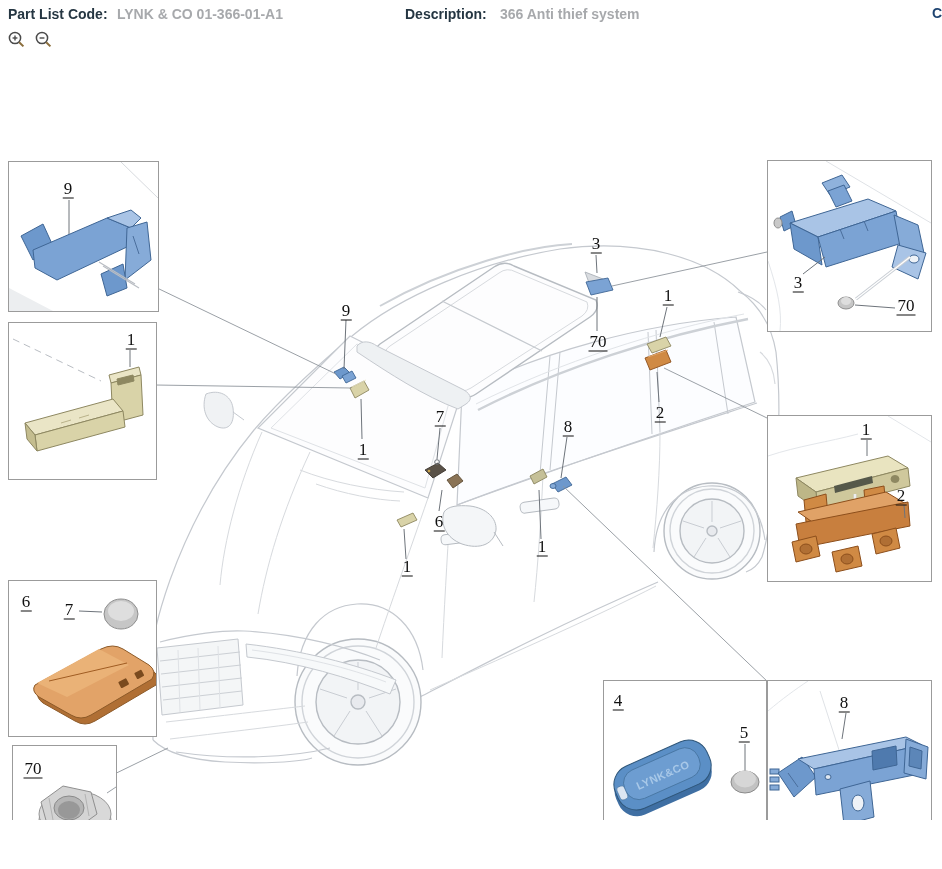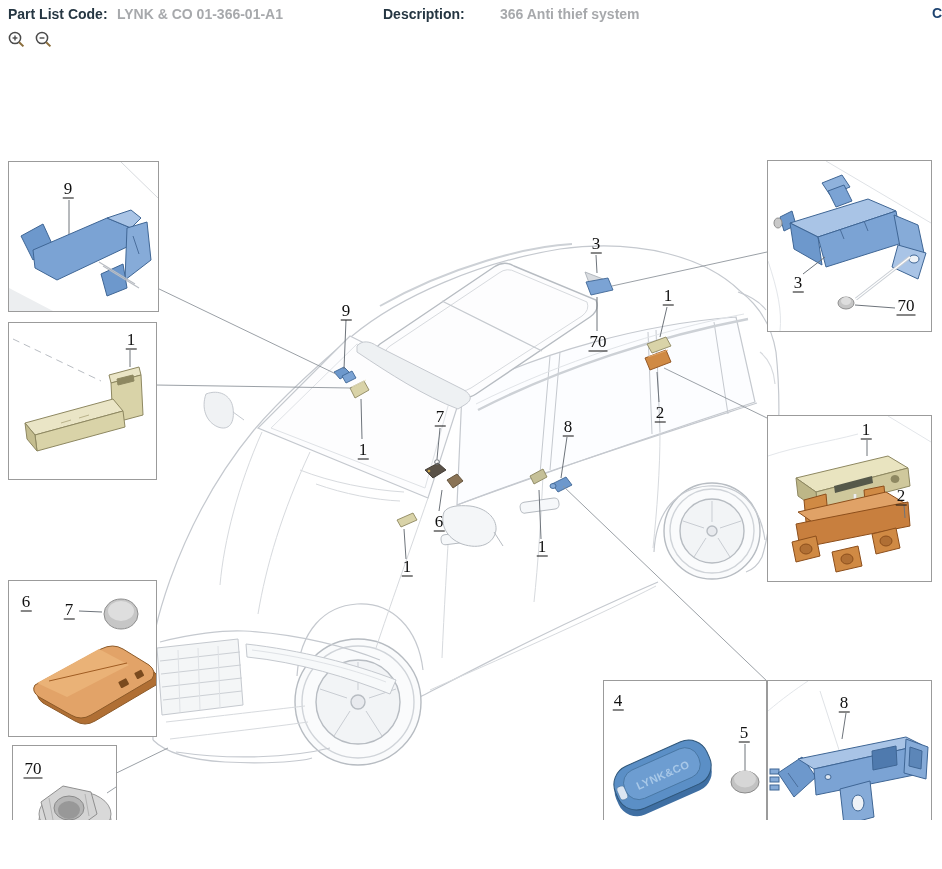--- a/index.html
+++ b/index.html
@@ -21,21 +21,21 @@
   .main-svg{position:absolute;left:0;top:0;z-index:1;}
   svg text{font-family:"Liberation Sans",sans-serif;}
 </style>
 </head>
 <body>
 
 <div class="stage">
 
   <span class="hdr hdr-label" style="left:8px">Part List Code:</span>
   <span class="hdr hdr-value" style="left:117px">LYNK &amp; CO 01-366-01-A1</span>
-  <span class="hdr hdr-label" style="left:383px">Description:</span>
+  <span class="hdr hdr-label" style="left:405px">Description:</span>
   <span class="hdr hdr-value" style="left:500px">366 Anti thief system</span>
   <span class="close-partial">C</span>
 
   <div class="tool" style="left:7px">
     <svg width="19" height="19" viewBox="0 0 19 19">
       <circle cx="8" cy="8" r="5.6" fill="#fdfdfd" stroke="#4a4a4a" stroke-width="1.5"></circle>
       <line x1="8" y1="5.6" x2="8" y2="10.4" stroke="#4a4a4a" stroke-width="1.4"></line>
       <line x1="5.6" y1="8" x2="10.4" y2="8" stroke="#4a4a4a" stroke-width="1.4"></line>
       <line x1="12.2" y1="12.2" x2="16.4" y2="16.4" stroke="#8a6d3b" stroke-width="2"></line>
     </svg>

